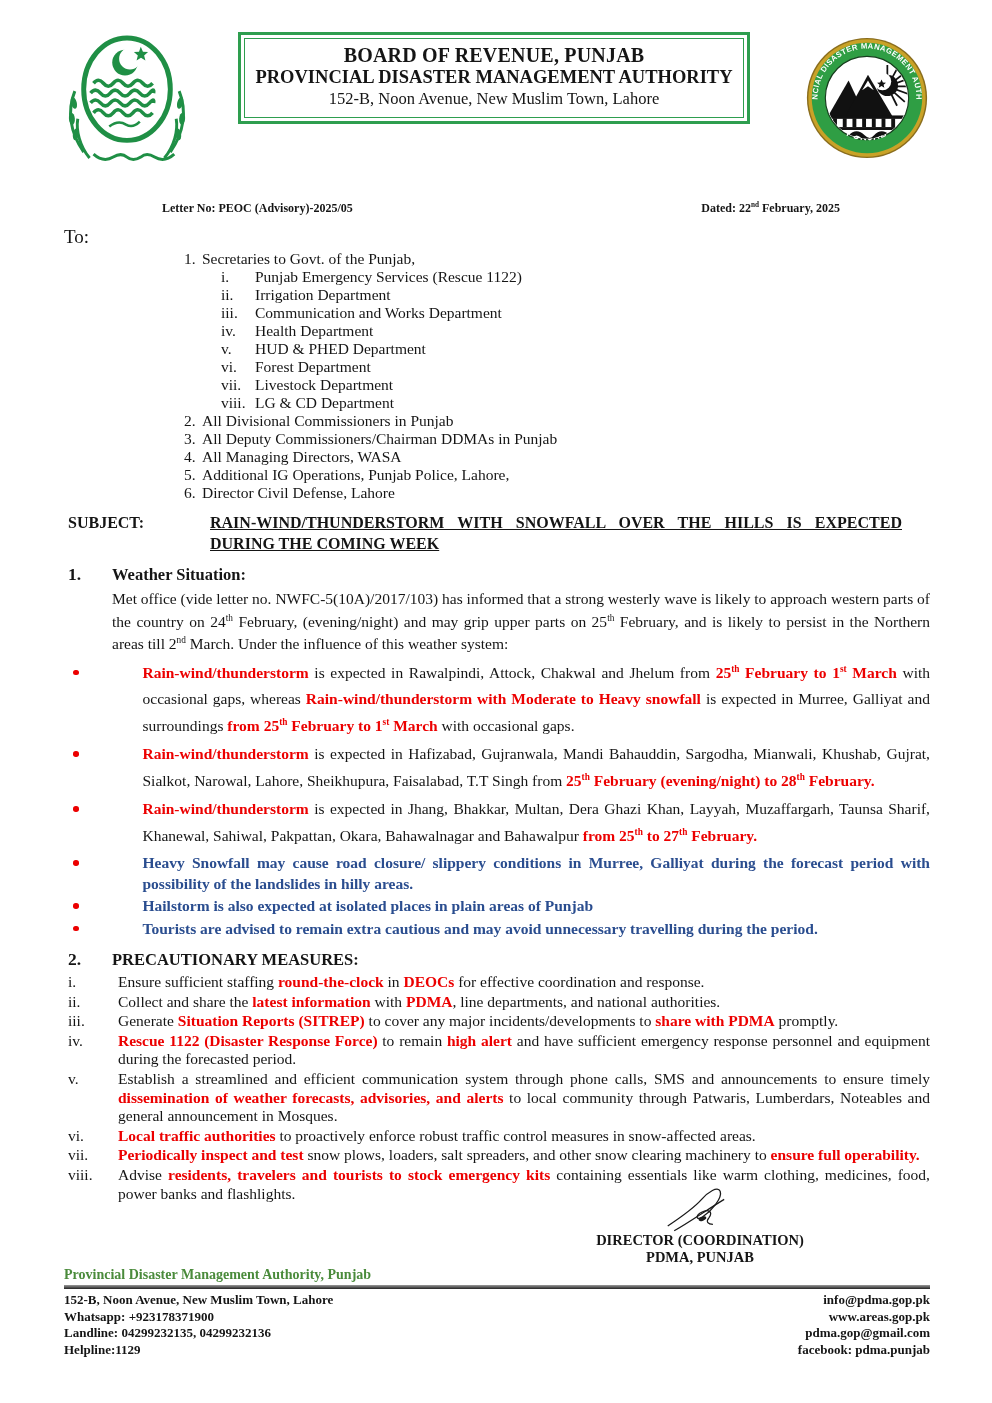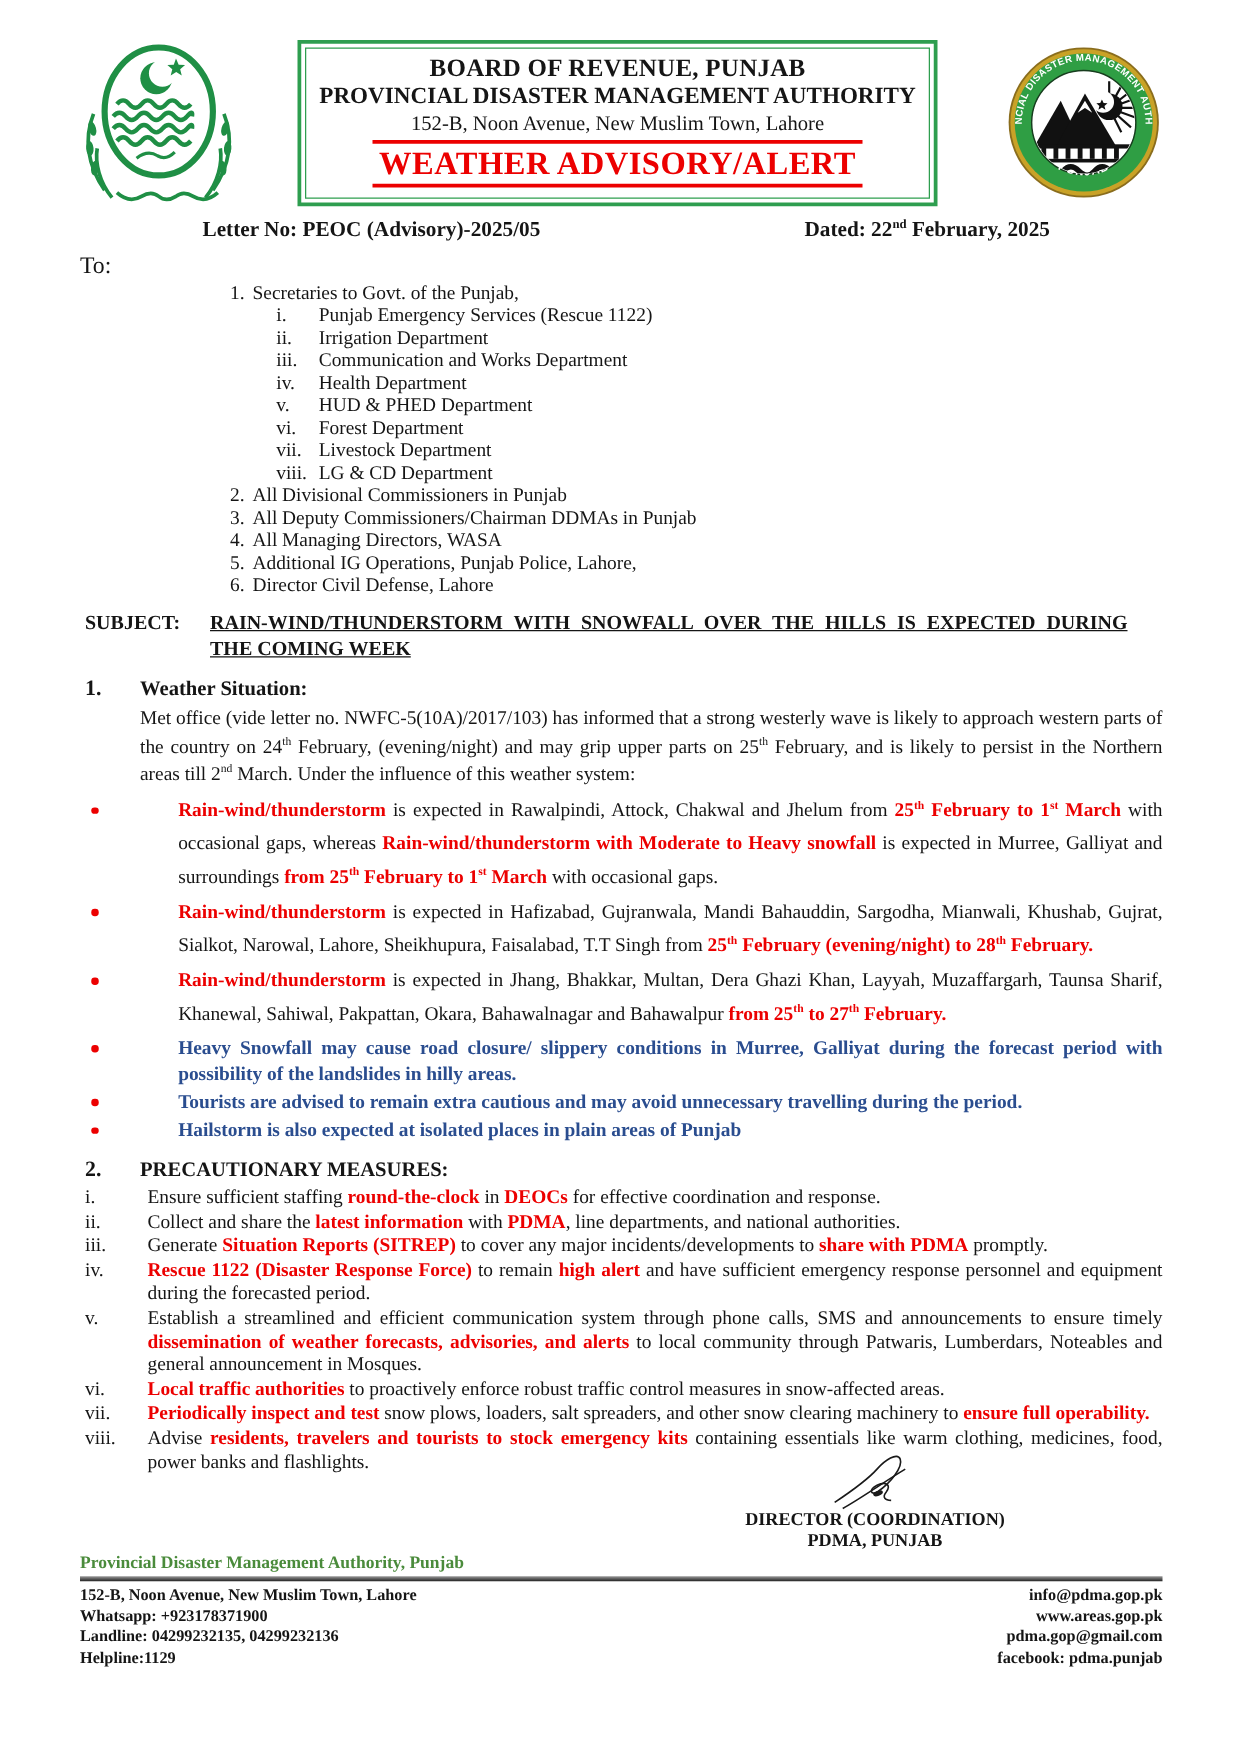--- a/index.html
+++ b/index.html
@@ -21,32 +21,32 @@
   .hbox-inner{border:1.5px solid var(--green);text-align:center;padding:5px 8px 8px;}
   .org1{font-size:20px;font-weight:bold;letter-spacing:.2px;}
   .org2{font-size:18.5px;font-weight:bold;}
   .addr{font-size:16.5px;margin-top:1px;}
   .title-wrap{margin-top:3px;line-height:0;}
   .adv-title{display:inline-block;color:var(--red);font-weight:bold;font-size:26px;
     line-height:31px;letter-spacing:.4px;border-top:3px solid var(--red);
     border-bottom:3px solid var(--red);padding:0 5px 1px;}
   .seal{flex:0 0 auto;width:126px;}
 
-  .meta-row{display:flex;justify-content:space-between;margin:2px 90px 0 98px;
-    font-weight:bold;font-size:17px;line-height:22px;text-align:right;}
+  .meta-row{display:flex;justify-content:space-between;margin:27px 90px 0 98px;
+    font-weight:bold;font-size:12px;line-height:22px;text-align:right;}
   .to{font-size:19px;line-height:23px;margin-top:6px;}
 
   .recipients{margin-top:2px;font-size:15.5px;line-height:18px;}
   .rec-row{display:flex;}
   .rec-row.lvl1{padding-left:120px;}
   .rec-row.lvl2{padding-left:157px;}
   .lvl1 .rec-marker{min-width:15px;margin-right:3px;}
   .lvl2 .rec-marker{min-width:34px;}
 
-  .subject-row{display:flex;margin-top:10px;padding-left:4px;}
+  .subject-row{display:flex;margin-top:10px;padding-left:4px;gap:42px;}
   .subject-label{font-weight:bold;font-size:16px;min-width:100px;line-height:21px;}
   .subject-text{font-weight:bold;font-size:16px;line-height:21px;flex:1;
     text-decoration:underline;text-align:justify;padding-right:28px;}
 
   .sec-head{display:flex;margin-top:10px;padding-left:4px;align-items:baseline;}
   .sec-num{font-weight:bold;font-size:17.5px;min-width:44px;}
   .sec-title{font-weight:bold;font-size:16.5px;line-height:22px;}
 
   .para{margin:2px 0 0 48px;font-size:15.5px;line-height:22.5px;text-align:justify;}
 
@@ -111,23 +111,20 @@
         </g>
         <path d="M30,124 q10,9 20,3 q8,-5 14,0 q6,5 14,0 q6,-5 14,0 q10,6 20,-3" stroke="#1f8f45" stroke-width="3" fill="none"></path>
       </svg>
     </div>
 
     <div class="hbox">
       <div class="hbox-inner">
         <div class="org1">BOARD OF REVENUE, PUNJAB</div>
         <div class="org2">PROVINCIAL DISASTER MANAGEMENT AUTHORITY</div>
         <div class="addr">152-B, Noon Avenue, New Muslim Town, Lahore</div>
-        <div class="title-wrap">
-          <span class="adv-title">WEATHER ADVISORY/ALERT</span>
-        </div>
       </div>
     </div>
 
     <div class="seal">
       <svg width="126" height="136" viewBox="0 0 130 136">
         <circle cx="65" cy="68" r="62" fill="#8a6d1d"></circle>
         <circle cx="65" cy="68" r="60.5" fill="#c9a227"></circle>
         <circle cx="65" cy="68" r="57" fill="#2f9e44"></circle>
         <circle cx="65" cy="68" r="43" fill="#ffffff" stroke="#173d1e" stroke-width="1.2"></circle>
         <defs>
@@ -273,25 +270,25 @@
       </div>
     </div>
 
   <div class="bullets impact">
       <div class="b-row">
         <span class="b-dot"></span>
         <div class="b-body">Heavy Snowfall may cause road closure/ slippery conditions in Murree, Galliyat during the forecast period with possibility of the landslides in hilly areas.</div>
       </div>
       <div class="b-row">
         <span class="b-dot"></span>
+        <div class="b-body">Hailstorm is also expected at isolated places in plain areas of Punjab</div>
+      </div>
+      <div class="b-row">
+        <span class="b-dot"></span>
         <div class="b-body">Tourists are advised to remain extra cautious and may avoid unnecessary travelling during the period.</div>
-      </div>
-      <div class="b-row">
-        <span class="b-dot"></span>
-        <div class="b-body">Hailstorm is also expected at isolated places in plain areas of Punjab</div>
       </div>
     </div>
 
   <div class="sec-head">
     <span class="sec-num">2.</span>
     <span class="sec-title">PRECAUTIONARY MEASURES:</span>
   </div>
   <div class="prec-items">
       <div class="p-row">
         <span class="p-marker">i.</span>

